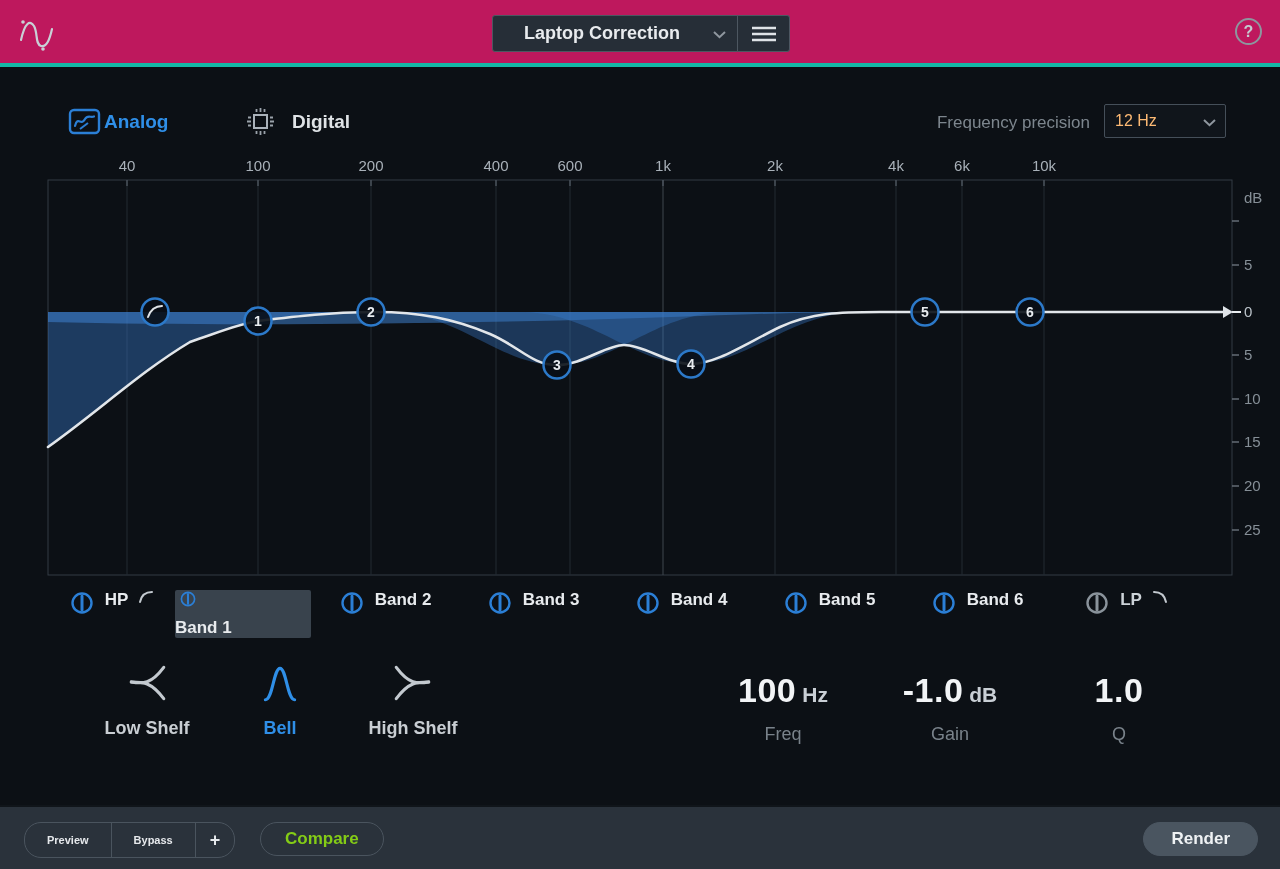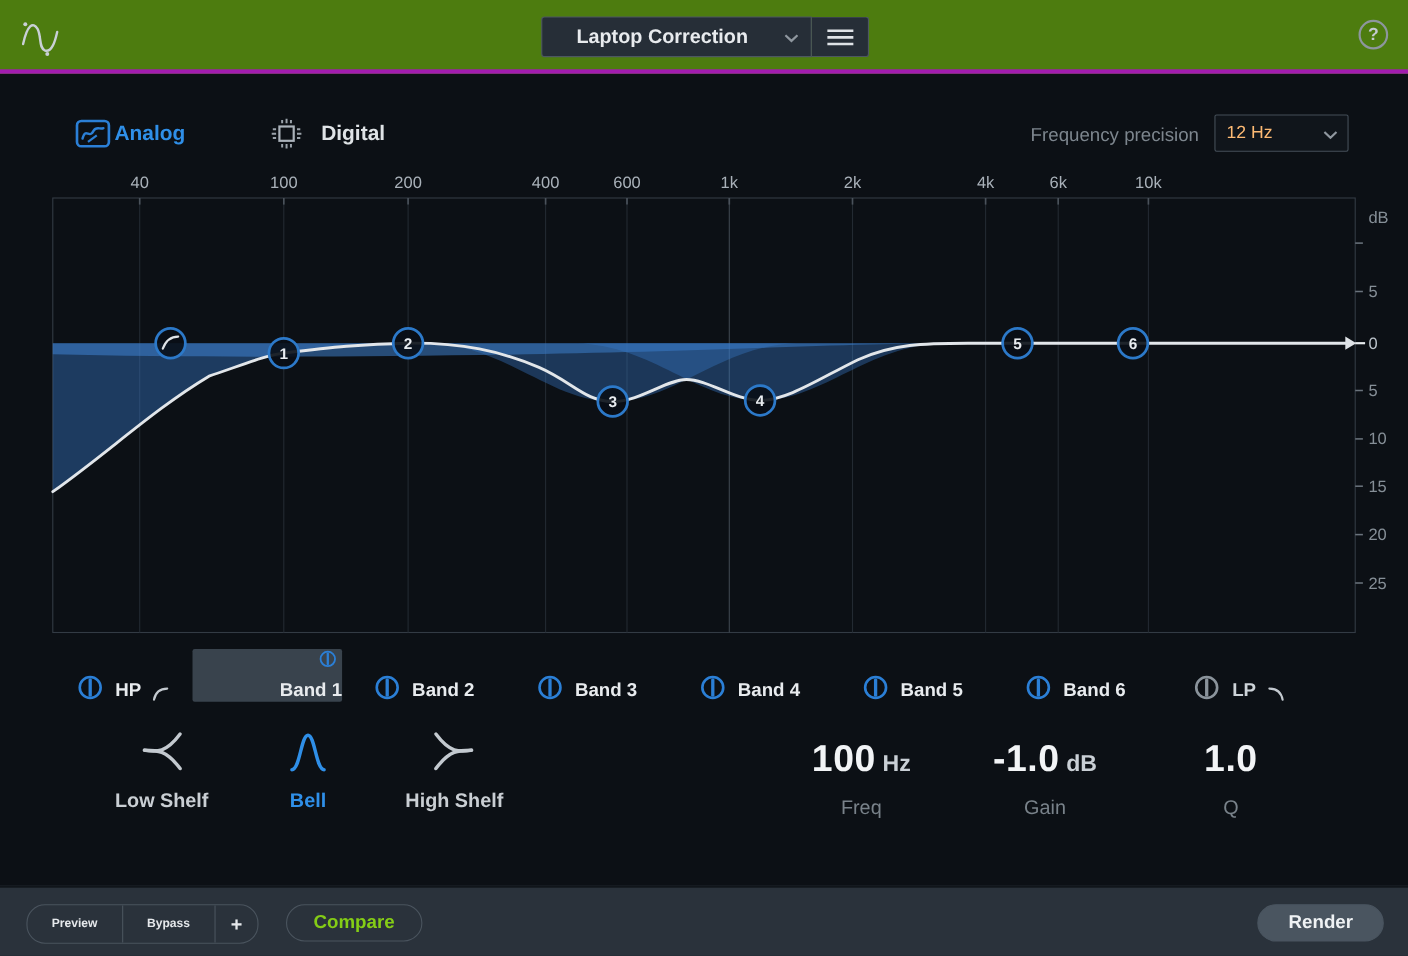--- a/index.html
+++ b/index.html
@@ -4,21 +4,21 @@
 <style>
   html,body{margin:0;padding:0;}
   body{
     width:1280px;height:869px;position:relative;overflow:hidden;
     background:#0c1015;color:#e6e9ec;
     font-family:"Liberation Sans", sans-serif;
     -webkit-font-smoothing:antialiased;
   }
   
   .topbar{position:absolute;top:0;left:0;width:1280px;height:63px;
-    background:#4d7c0f;border-bottom:4px solid #a21caf;}
+    background:#be185d;border-bottom:4px solid #14b8a6;}
   .logo{position:absolute;left:14px;top:9px;width:46px;height:46px;}
   .preset-group{position:absolute;left:492px;top:15px;display:flex;height:37px;}
   .preset-box{width:246px;height:37px;box-sizing:border-box;border:1px solid #4d5761;
     background:#262e37;border-radius:3px 0 0 3px;position:relative;
     display:flex;align-items:center;justify-content:center;cursor:default;}
   .preset-box span{font-size:18px;font-weight:600;color:#e8ebee;padding-right:26px;}
   .preset-box .chev{position:absolute;right:11px;top:15px;}
   .menu-box{width:52px;height:37px;box-sizing:border-box;border:1px solid #4d5761;border-left:none;
     background:#262e37;border-radius:0 3px 3px 0;display:flex;align-items:center;justify-content:center;}
   .help{position:absolute;right:18px;top:18px;width:27px;height:27px;border:2px solid #8d969e;
@@ -30,21 +30,21 @@
   .fp-label{position:absolute;top:113px;right:190px;font-size:17px;color:#7d868e;}
   .fp-dd{position:absolute;top:104px;left:1104px;width:122px;height:34px;box-sizing:border-box;
     border:1px solid #454f59;border-radius:2px;background:#10151b;display:flex;align-items:center;}
   .fp-dd span{font-size:16px;color:#fdba74;margin-left:10px;}
   .fp-dd .chev{position:absolute;right:9px;top:14px;}
   
   #plot{position:absolute;left:0;top:0;width:1280px;height:660px;pointer-events:none;}
   #plot .node{pointer-events:auto;cursor:pointer;}
   
   .band-row{position:absolute;left:0;top:590px;height:48px;width:1280px;}
-  .band-tab{position:absolute;top:0;height:48px;display:flex;align-items:flex-end;
+  .band-tab{position:absolute;top:0;height:48px;display:flex;align-items:flex-start;
     justify-content:center;gap:10px;cursor:pointer;border-radius:2px;}
   .band-tab.sel{background:#39434d;flex-direction:column;}
   .band-tab .blabel{font-size:17px;font-weight:600;color:#e8ebee;white-space:nowrap;}
   .band-tab.dim .blabel{color:#cdd3d8;}
   
   .shape-btn{position:absolute;top:660px;width:140px;display:flex;flex-direction:column;
     align-items:center;cursor:pointer;}
   .shape-btn .slabel{margin-top:12px;font-size:18px;font-weight:600;color:#c9ced3;}
   .shape-btn.sel .slabel{color:#2f8fe8;}
   

